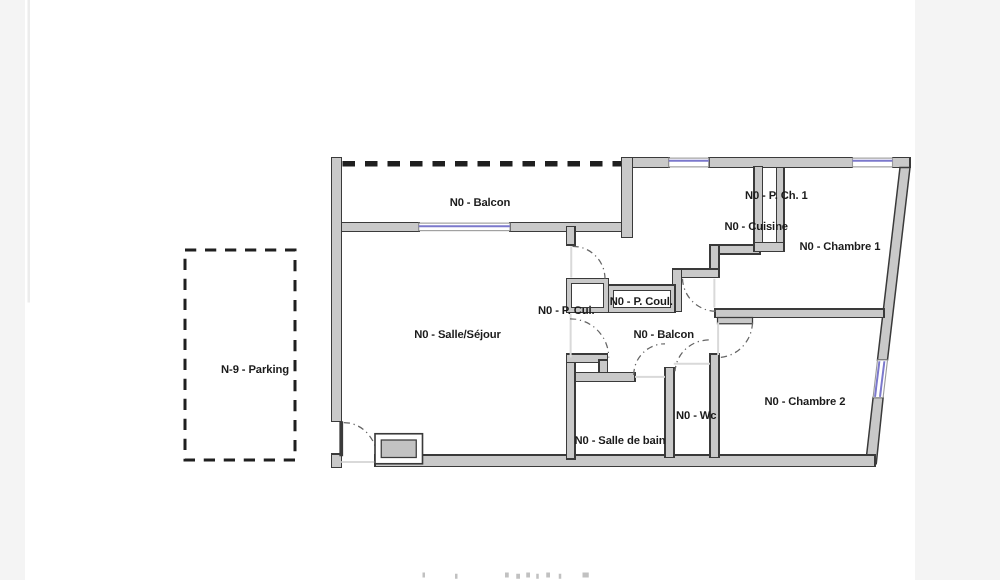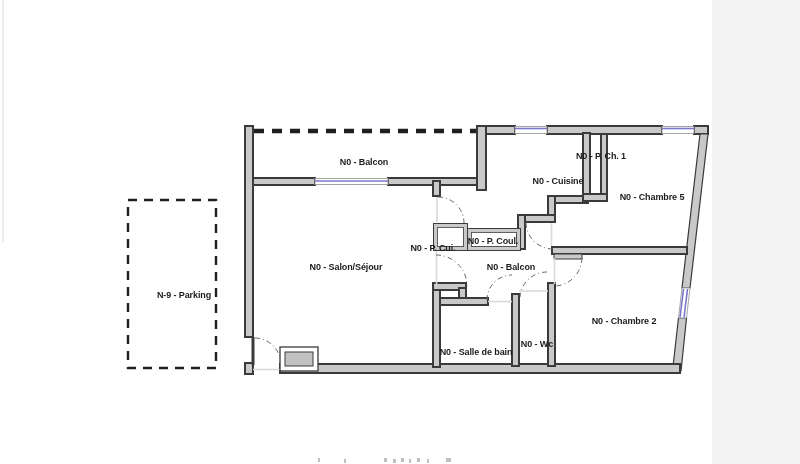--- a/index.html
+++ b/index.html
@@ -2,21 +2,21 @@
 <html style="--wall-fill: #c9c9c9; --wall-stroke: #3a3a3a; --window-blue: #7b78cc; --door-arc: #666666; --threshold: #d9d9d9; --dash: #1f1f1f; --label: #1b1b1b; --background: #ffffff;"><head>
 <meta charset="utf-8">
 <style>
   :root{
     --wall-fill:#c9c9c9; --wall-stroke:#3a3a3a; --window-blue:#7b78cc;
     --door-arc:#666666; --threshold:#d9d9d9; --dash:#1f1f1f;
     --label:#1b1b1b; --background:#ffffff;
   }
   html,body{margin:0;padding:0;}
   body{background:#f4f4f4;font-family:"Liberation Sans",sans-serif;}
-  #stage{position:relative;width:712px;height:464px;background:var(--background);overflow:hidden;}
+  #stage{position:relative;width:712px;height:464px;background:var(--background);overflow:hidden;margin-left:20px;}
   #plan-svg{position:absolute;left:0;top:0;}
   .wall{fill:var(--wall-fill);stroke:var(--wall-stroke);stroke-width:1.2;shape-rendering:crispEdges;}
   .wall-slant{fill:var(--wall-fill);stroke:var(--wall-stroke);stroke-width:1.2;}
   .closet-outer{fill:var(--wall-fill);stroke:var(--wall-stroke);stroke-width:1;shape-rendering:crispEdges;}
   .closet-inner{fill:#ffffff;stroke:var(--wall-stroke);stroke-width:0.8;shape-rendering:crispEdges;}
   .door-leaf{fill:#3a3a3a;stroke:none;}
   .leaf-wall{fill:var(--wall-fill);stroke:var(--wall-stroke);stroke-width:1;}
   .win-case{fill:#ffffff;stroke:#9b9b9b;stroke-width:0.9;}
   .win-line{stroke:var(--window-blue);stroke-width:1.6;fill:none;}
   .arc{fill:none;stroke:var(--door-arc);stroke-width:1;stroke-dasharray:5 3 1 3;}
@@ -129,24 +129,24 @@
       <rect class="mark" x="393" y="459" width="3" height="4"></rect>
       <rect class="mark" x="401" y="458" width="3" height="4"></rect>
       <rect class="mark" x="409" y="459" width="2" height="4"></rect>
       <rect class="mark" x="417" y="458" width="3" height="4"></rect>
       <rect class="mark" x="427" y="459" width="2" height="4"></rect>
       <rect class="mark" x="446" y="458" width="5" height="4"></rect>
     </g>
   </svg>
 
   <div class="room-label" style="left:364px;top:162px;">N0 - Balcon</div>
-  <div class="room-label" style="left:536px;top:181px;padding-left:44px;">N0 - Cuisine</div>
+  <div class="room-label" style="left:563px;top:181px;padding-left:44px;">N0 - Cuisine</div>
   <div class="room-label" style="left:601px;top:156px;">N0 - P. Ch. 1</div>
-  <div class="room-label" style="left:652px;top:197px;">N0 - Chambre 5</div>
+  <div class="room-label" style="left:652px;top:197px;">N0 - Chambre 1</div>
   <div class="room-label" style="left:433px;top:248px;">N0 - P. Cui.</div>
   <div class="room-label" style="left:493px;top:241px;text-align:center;">N0 - P. Coul.</div>
   <div class="room-label" style="left:511px;top:267px;">N0 - Balcon</div>
-  <div class="room-label" style="left:346px;top:267px;">N0 - Salon/Séjour</div>
+  <div class="room-label" style="left:346px;top:267px;">N0 - Salle/Séjour</div>
   <div class="room-label" style="left:184px;top:295px;">N-9 - Parking</div>
   <div class="room-label" style="left:624px;top:321px;">N0 - Chambre 2</div>
-  <div class="room-label" style="left:537px;top:344px;">N0 - Wc</div>
+  <div class="room-label" style="left:537px;top:332px;">N0 - Wc</div>
   <div class="room-label" style="left:476px;top:352px;text-align:right;">N0 - Salle de bain</div>
 </div>
 
 </body></html>

